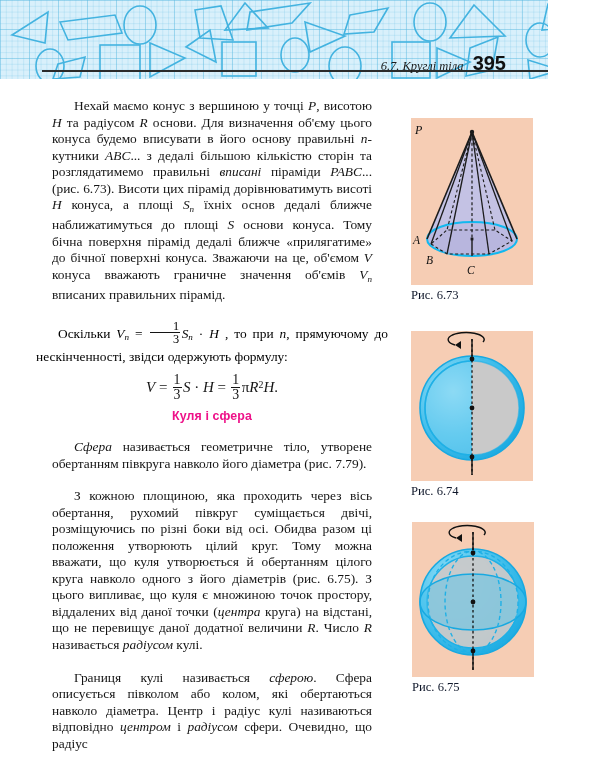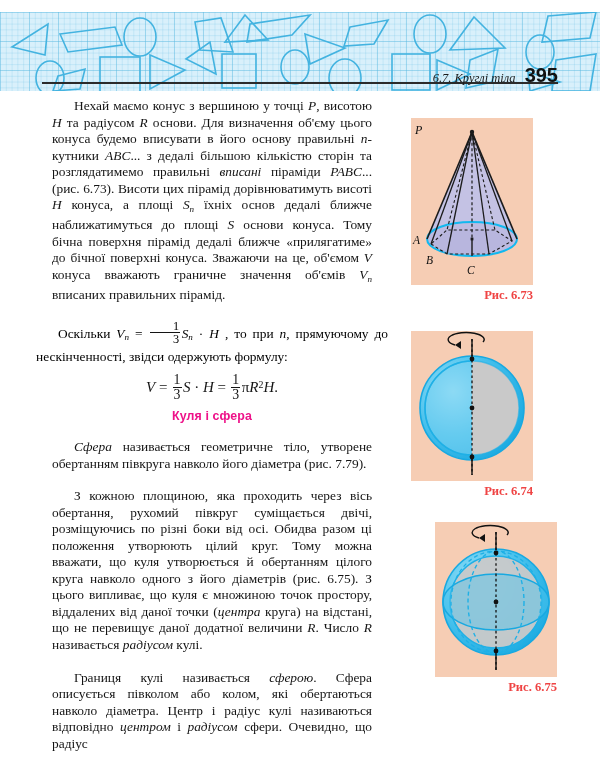--- a/index.html
+++ b/index.html
@@ -4,22 +4,22 @@
 <style>
   html,body{margin:0;padding:0;}
   body{
     width:600px;height:767px;background:#ffffff;
     font-family:"Liberation Serif",serif;
     -webkit-font-smoothing:antialiased;
     overflow:hidden;position:relative;
   }
   
   .header-band{
-    position:absolute;left:0;top:0;width:600px;height:79px;
-    background:#d9f0fb;overflow:hidden;margin-top:12px;
+    position:absolute;left:0;top:0;width:548px;height:79px;
+    background:#d9f0fb;overflow:hidden;
   }
   .grid-paper{
     position:absolute;left:0;top:0;width:600px;height:79px;
     background-image:
       linear-gradient(to right, rgba(90,185,225,.38) 1px, transparent 1px),
       linear-gradient(to bottom, rgba(90,185,225,.38) 1px, transparent 1px),
       linear-gradient(to right, rgba(90,185,225,.20) 1px, transparent 1px),
       linear-gradient(to bottom, rgba(90,185,225,.20) 1px, transparent 1px);
     background-size:29px 29px,29px 29px,5.8px 5.8px,5.8px 5.8px;
   }
@@ -89,30 +89,30 @@
 
   
   .figure{
     position:absolute;
   }
   .fig-panel{
     background:#f6cdb4;
     position:relative;overflow:hidden;
   }
   .fig-caption{
-    margin-top:3px;text-align:right;
+    margin-top:3px;text-align:left;
     font-family:"Liberation Serif",serif;
-    font-weight:bold;font-size:12.6px;
-    color:#ef4444;
+    font-weight:normal;font-size:12.6px;
+    color:#0f172a;
   }
   #fig-6-73{left:411px;top:118px;}
   #fig-6-73 .fig-panel{width:122px;height:167px;}
   #fig-6-74{left:411px;top:331px;}
   #fig-6-74 .fig-panel{width:122px;height:150px;}
-  #fig-6-75{left:435px;top:522px;}
+  #fig-6-75{left:412px;top:522px;}
   #fig-6-75 .fig-panel{width:122px;height:155px;}
   .fig-label{
     position:absolute;font-style:italic;
     font-family:"Liberation Serif",serif;
     font-size:11.5px;color:#111;font-weight:normal;
   }
 </style>
 </head>
 <body>
 

